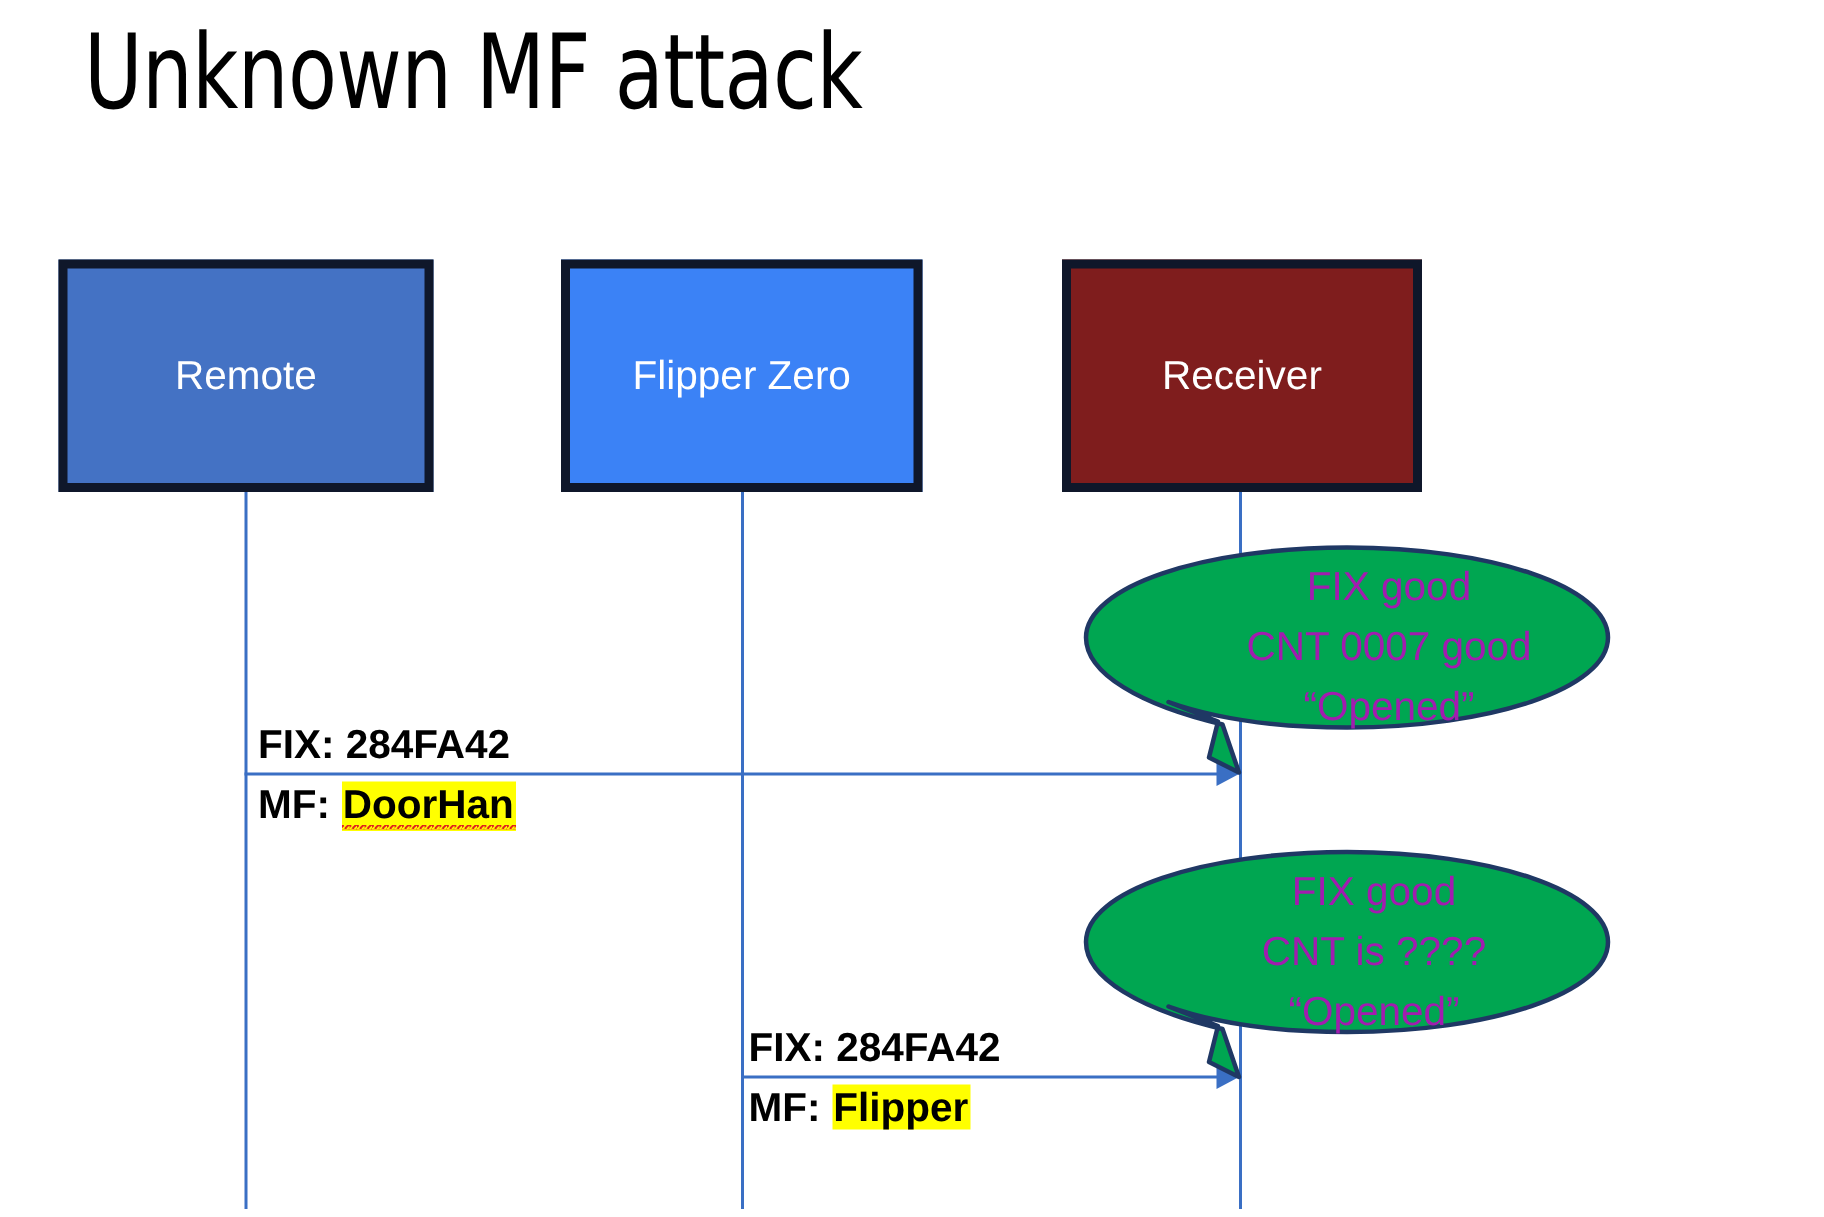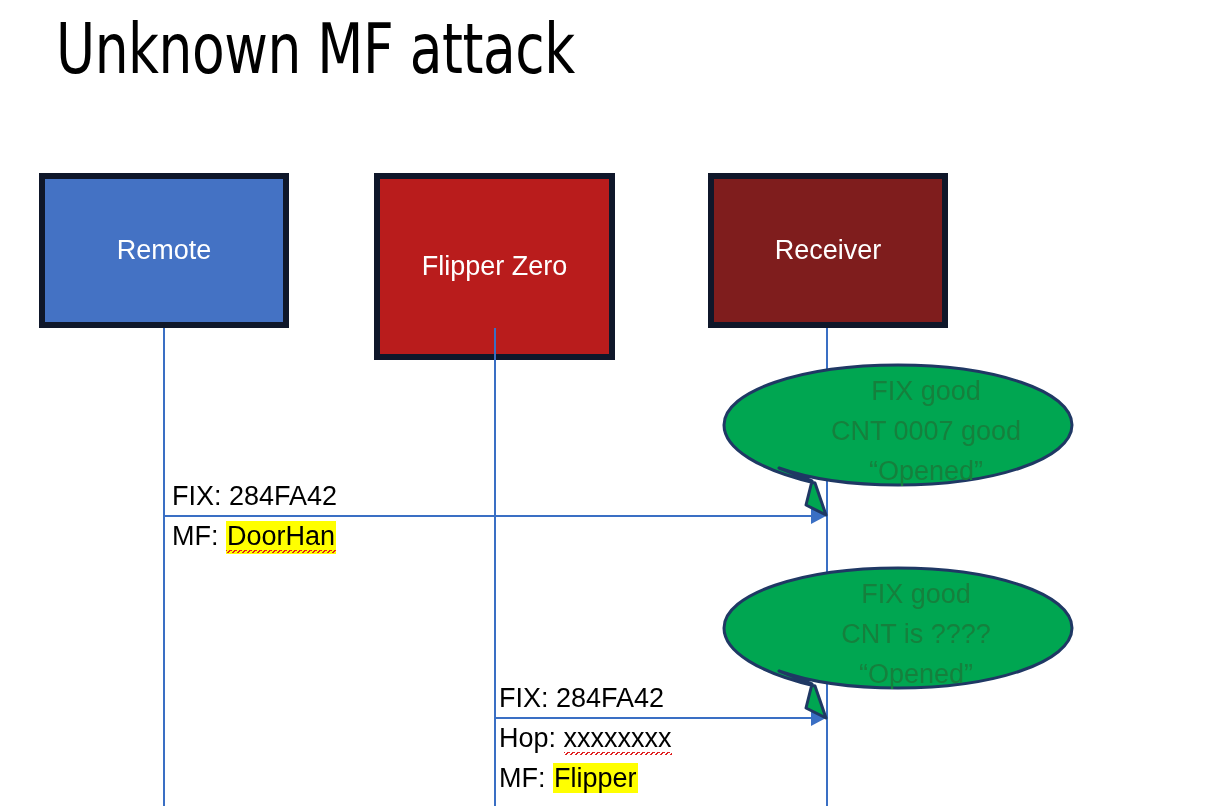--- a/index.html
+++ b/index.html
@@ -46,21 +46,21 @@
     justify-content: center;
   }
   .actor-label {
     color: #ffffff;
     font-size: 27px;
     font-weight: 400;
     line-height: 1.1;
     white-space: nowrap;
   }
   #box-remote   { left: 39px;  top: 173px; width: 250px; height: 155px; background: #4472C4; }
-  #box-flipper  { left: 374px; top: 173px; width: 241px; height: 187px; background: #b91c1c; }
+  #box-flipper  { left: 374px; top: 173px; width: 241px; height: 155px; background: #3b82f6; }
   #box-receiver { left: 708px; top: 173px; width: 240px; height: 155px; background: #7f1d1d; }
 
   
   .lifeline {
     position: absolute;
     width: 2px;
     background: #3A6FC4;
   }
   #life-remote   { left: 163px; top: 328px; height: 478px; }
   #life-flipper  { left: 494px; top: 328px; height: 478px; }
@@ -85,20 +85,21 @@
   #msg2-line { left: 494px; top: 717px; width: 319px; }
   #msg2-head { left: 811px; top: 710px; }
 
   
   .msg-text {
     position: absolute;
     font-size: 27px;
     line-height: 40px;
     color: #000000;
     white-space: nowrap;
+    font-weight: bold;
   }
   .msg-text .row { display: block; height: 40px; }
   .hl {
     background: #FFFF00;
     padding: 0 1px;
     margin-top: 34px;
   }
   .squiggle {
     background-image:
       repeating-linear-gradient(135deg,
@@ -114,21 +115,21 @@
 
   
   .bubble { position: absolute; }
   .bubble svg { display: block; overflow: visible; }
   .bubble-text {
     position: absolute;
     left: 0;
     top: 0;
     width: 100%;
     text-align: center;
-    color: #15803d;
+    color: #a21caf;
     font-size: 27px;
     line-height: 40px;
     pointer-events: none;
   }
   .bubble-text .row { display: block; }
   #bubble1 { left: 722px; top: 363px; width: 352px; height: 160px; }
   #bubble1 .bubble-text { padding-top: 8px; padding-left: 28px; }
   #bubble2 { left: 722px; top: 566px; width: 352px; height: 160px; }
   #bubble2 .bubble-text { padding-top: 8px; padding-left: 18px; }
 </style>
@@ -159,21 +160,20 @@
   <div class="msg-text" id="msg1-text">
     <span class="row"><span>FIX:</span>&nbsp;<span>284FA42</span></span>
     <span class="row"><span>MF:</span>&nbsp;<span class="hl squiggle">DoorHan</span></span>
   </div>
 
   <div class="msg-line" id="msg2-line"></div>
   <div class="msg-head" id="msg2-head"></div>
 
   <div class="msg-text" id="msg2-text">
     <span class="row"><span>FIX:</span>&nbsp;<span>284FA42</span></span>
-    <span class="row"><span>Hop:</span>&nbsp;<span class="squiggle">xxxxxxxx</span></span>
     <span class="row"><span>MF:</span>&nbsp;<span class="hl">Flipper</span></span>
   </div>
 
   <div class="bubble" id="bubble1">
     <svg width="352" height="160" viewBox="0 0 352 160">
       <path d="M 176 2
                C 272 2, 350 28, 350 62
                C 350 96, 272 122, 176 122
                C 130 122, 88 116, 57 105
                L 90 118

